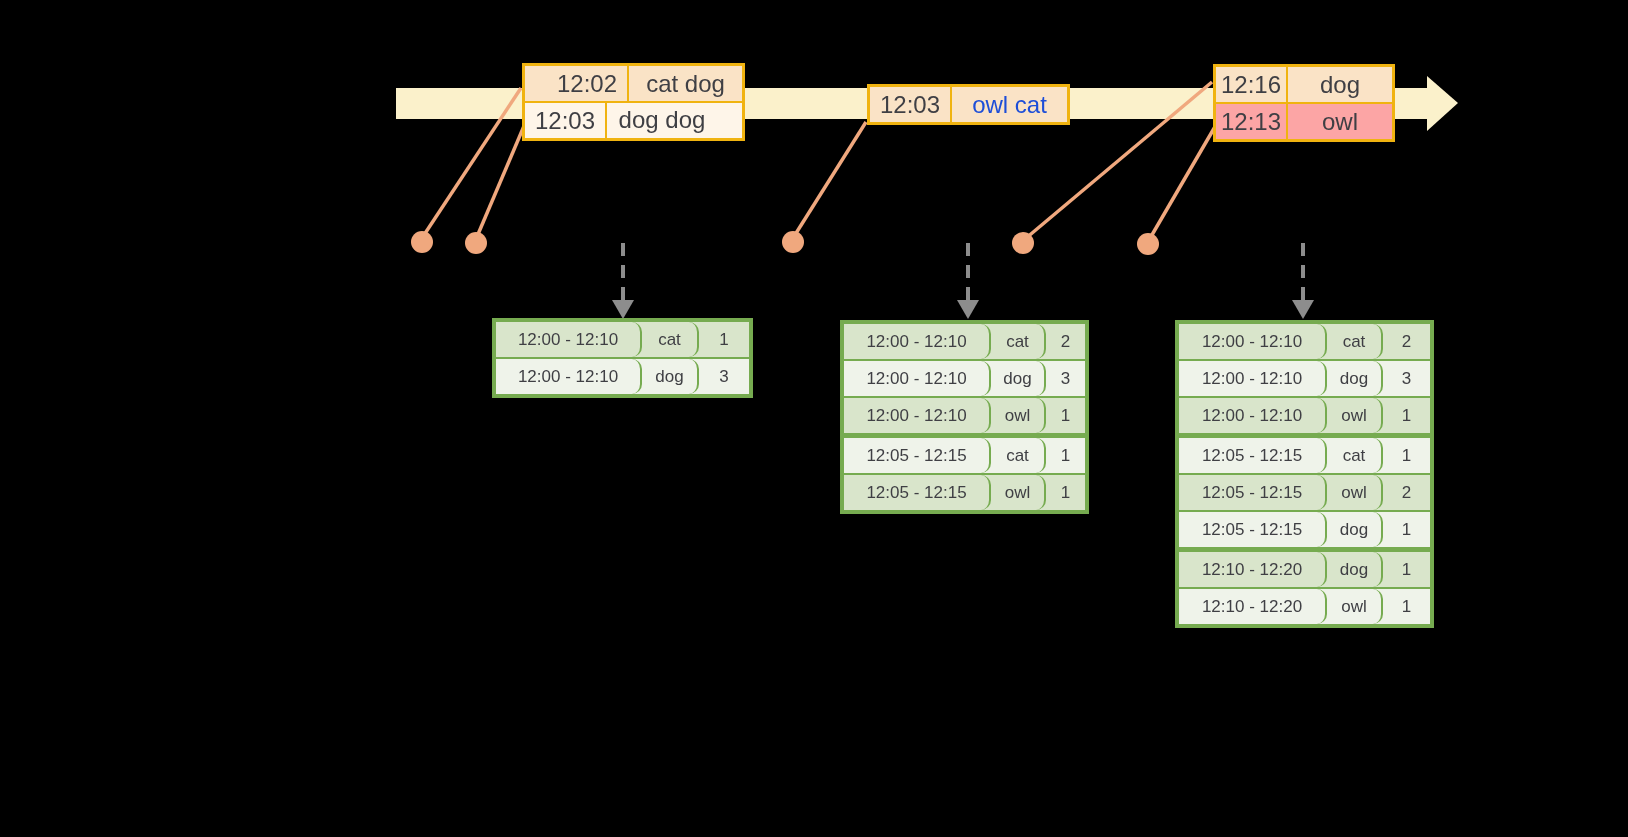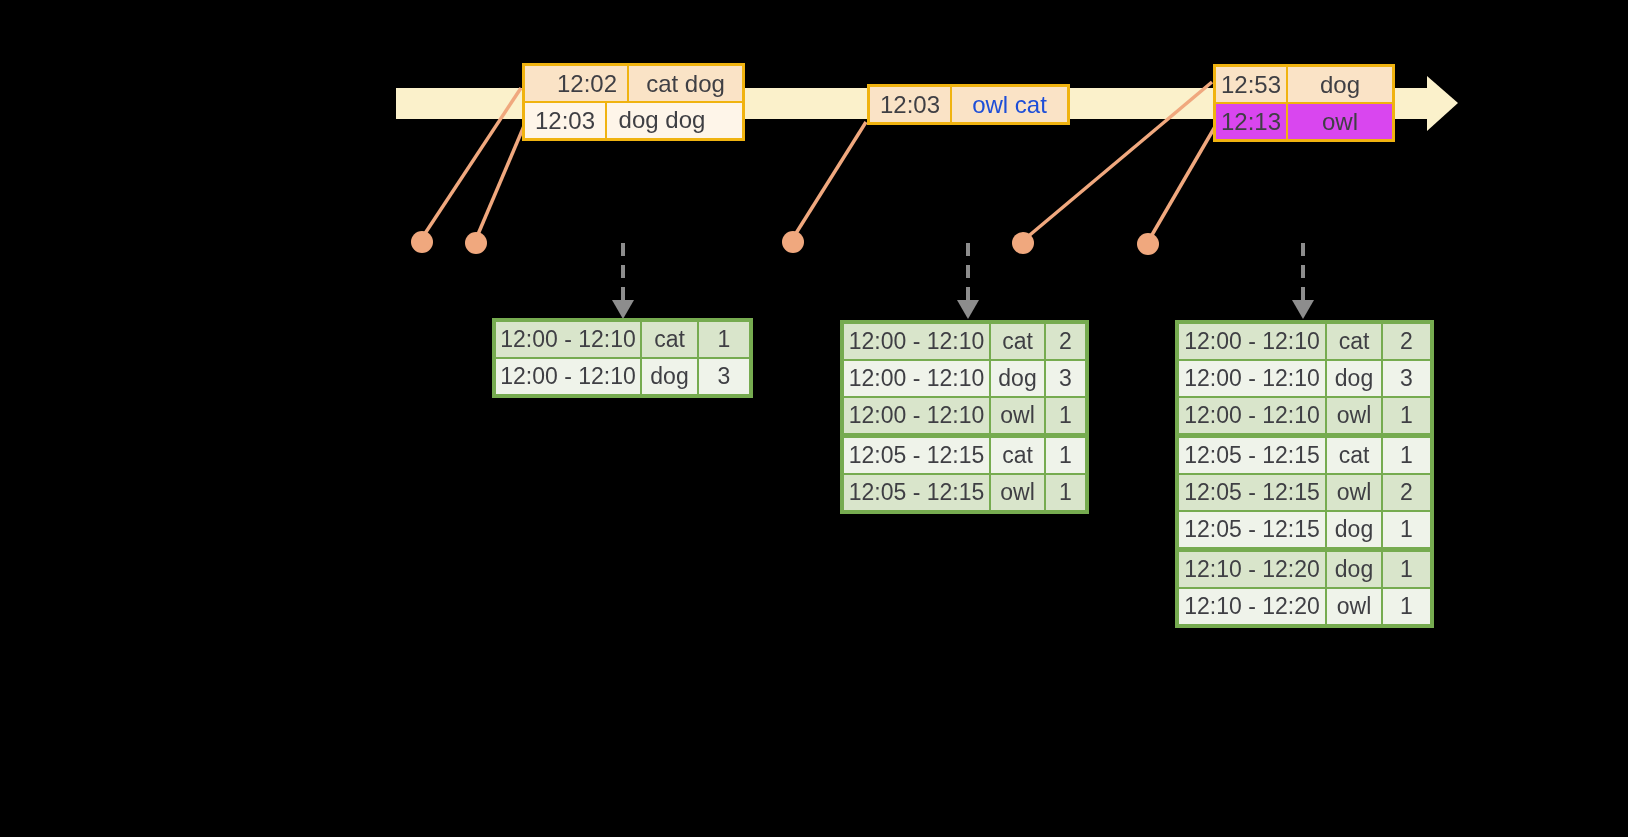--- a/index.html
+++ b/index.html
@@ -11,21 +11,21 @@
     font-family:"Liberation Sans","DejaVu Sans",sans-serif;
   }
   #art{position:absolute;left:0;top:0;}
   .evt-table{position:absolute;box-sizing:border-box;}
   .evt-row{display:flex;}
   .evt-cell{display:flex;align-items:center;justify-content:center;
             font-size:24px;box-sizing:border-box;}
   .res-table{position:absolute;box-sizing:border-box;}
   .res-row{display:flex;}
   .res-cell{display:flex;align-items:center;justify-content:center;
-            font-size:23px;box-sizing:border-box;}
+            font-size:17px;box-sizing:border-box;border-radius:10px;}
 </style>
 </head>
 <body>
 
 <div id="canvas">
   <svg id="art" width="1628" height="837" viewBox="0 0 1628 837">
       <rect x="396" y="88" width="1032" height="31" fill="#FBF1CB"></rect>
       <polygon points="1427,76 1458,103 1427,131" fill="#FBF1CB"></polygon>
       <line x1="521" y1="88" x2="422" y2="238" stroke="#F0A87E" stroke-width="3.5"></line>
       <line x1="524" y1="126" x2="476" y2="239" stroke="#F0A87E" stroke-width="3.5"></line>
@@ -56,24 +56,24 @@
         </div>
       </div>
       <div class="evt-table" style="left: 867px; top: 84px; border: 3px solid rgb(240, 179, 16);">
         <div class="evt-row" style="background: rgb(250, 227, 198);">
           <div class="evt-cell" style="width: 82px; height: 35px; color: rgb(63, 63, 68); border-right: 2px solid rgb(240, 179, 16);">12:03</div>
           <div class="evt-cell" style="width: 115px; height: 35px; color: #1d4ed8;">owl cat</div>
         </div>
       </div>
       <div class="evt-table" style="left: 1213px; top: 64px; border: 3px solid rgb(240, 179, 16);">
         <div class="evt-row" style="background: rgb(250, 227, 198);">
-          <div class="evt-cell" style="width: 72px; height: 35px; color: rgb(63, 63, 68); border-right: 2px solid rgb(240, 179, 16);">12:53</div>
+          <div class="evt-cell" style="width: 72px; height: 35px; color: rgb(63, 63, 68); border-right: 2px solid rgb(240, 179, 16);">12:16</div>
           <div class="evt-cell" style="width: 104px; height: 35px; color: rgb(63, 63, 68);">dog</div>
         </div>
-        <div class="evt-row" style="background: #d946ef; border-top: 2px solid rgb(240, 179, 16);">
+        <div class="evt-row" style="background: #fca5a5; border-top: 2px solid rgb(240, 179, 16);">
           <div class="evt-cell" style="width: 72px; height: 35px; color: rgb(63, 63, 68); border-right: 2px solid rgb(240, 179, 16);">12:13</div>
           <div class="evt-cell" style="width: 104px; height: 35px; color: rgb(63, 63, 68);">owl</div>
         </div>
       </div>
     </div>
   <div id="result-tables-layer">
       <div class="res-table" style="left: 492px; top: 318px; border: 4px solid rgb(118, 171, 80);">
         <div class="res-row" style="background: rgb(217, 229, 203);">
           <div class="res-cell" style="width: 146px; height: 35px; color: rgb(63, 63, 68); border-right: 2px solid rgb(118, 171, 80);">12:00 - 12:10</div>
           <div class="res-cell" style="width: 57px; height: 35px; color: rgb(63, 63, 68); border-right: 2px solid rgb(118, 171, 80);">cat</div>

